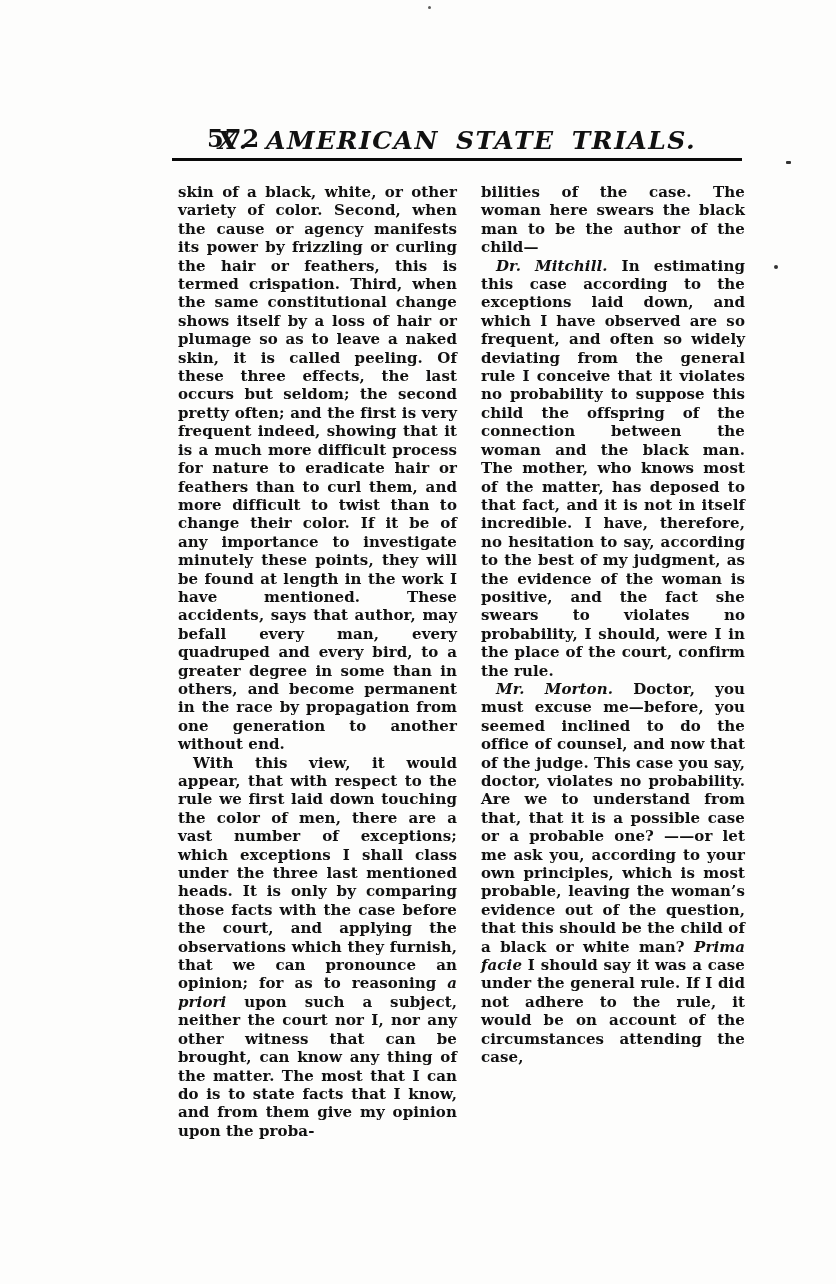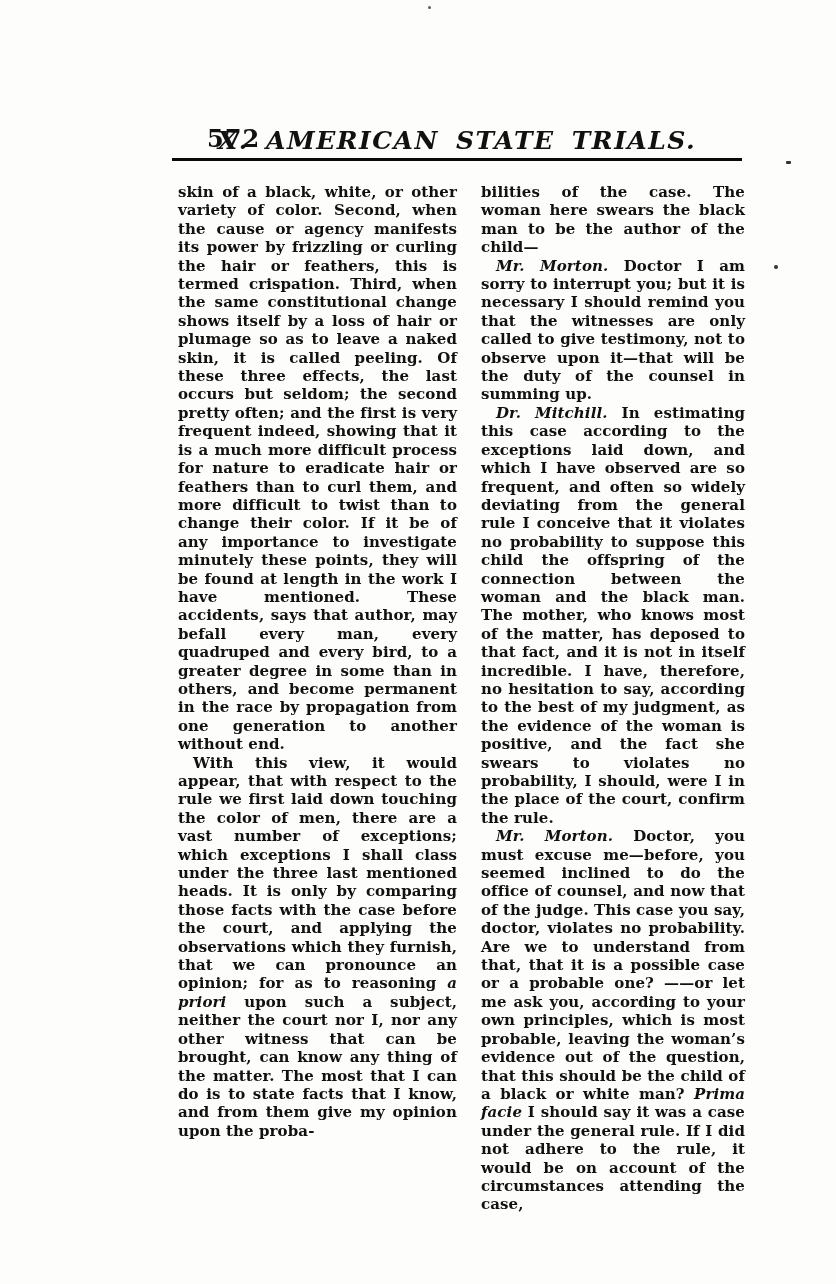--- a/index.html
+++ b/index.html
@@ -94,21 +94,20 @@
 
   <div class="rule"></div>
 
   <div class="cols">
     <div class="col col-left" id="col-left">
         <p class=""><span>skin of a black, white, or other variety of color.  Second, when the cause or agency manifests its power by frizzling or curling the hair or feathers, this is termed crispation.  Third, when the same constitutional change shows itself by a loss of hair or plumage so as to leave a naked skin, it is called peeling.  Of these three effects, the last occurs but seldom; the second pretty often; and the first is very frequent indeed, showing that it is a much more difficult process for nature to eradicate hair or feathers than to curl them, and more difficult to twist than to change their color.  If it be of any importance to investigate minutely these points, they will be found at length in the work I have mentioned.  These accidents, says that author, may befall every man, every quadruped and every bird, to a greater degree in some than in others, and become permanent in the race by propagation from one generation to another without end.</span></p>
         <p class="indent"><span>With this view, it would appear, that with respect to the rule we first laid down touching the color of men, there are a vast number of exceptions; which exceptions I shall class under the three last mentioned heads.  It is only by comparing those facts with the case before the court, and applying the observations which they furnish, that we can pronounce an opinion; for as to reasoning </span><span class="it">a priori</span><span> upon such a subject, neither the court nor I, nor any other witness that can be brought, can know any thing of the matter.  The most that I can do is to state facts that I know, and from them give my opinion upon the proba-</span></p>
       </div>
     <div class="col col-right" id="col-right">
         <p class=""><span>bilities of the case.  The woman here swears the black man to be the author of the child—</span></p>
-        <p class="indent"><span class="it">Mr. Morton.</span><span>  Doctor I am sorry to interrupt you; but it is necessary I should remind you that the witnesses are only called to give testimony, not to observe upon it—that will be the duty of the counsel in summing up.</span></p>
         <p class="indent"><span class="it">Dr. Mitchill.</span><span>  In estimating this case according to the exceptions laid down, and which I have observed are so frequent, and often so widely deviating from the general rule I conceive that it violates no probability to suppose this child the offspring of the connection between the woman and the black man.  The mother, who knows most of the matter, has deposed to that fact, and it is not in itself incredible. I have, therefore, no hesitation to say, according to the best of my judgment, as the evidence of the woman is positive, and the fact she swears to violates no probability, I should, were I in the place of the court, confirm the rule.</span></p>
         <p class="indent"><span class="it">Mr. Morton.</span><span> Doctor, you must excuse me—before, you seemed inclined to do the office of counsel, and now that of the judge. This case you say, doctor, violates no probability.  Are we to understand from that, that it is a possible case or a probable one? ——or let me ask you, according to your own principles, which is most probable, leaving the woman’s evidence out of the question, that this should be the child of a black or white man? </span><span class="it">Prima facie</span><span> I should say it was a case under the general rule.  If I did not adhere to the rule, it would be on account of the circumstances attending the case,</span></p>
       </div>
   </div>
 
   <span class="artifact dot-a"></span>
   <span class="artifact dot-b"></span>
   <span class="artifact dot-c"></span>
 
 </div>

